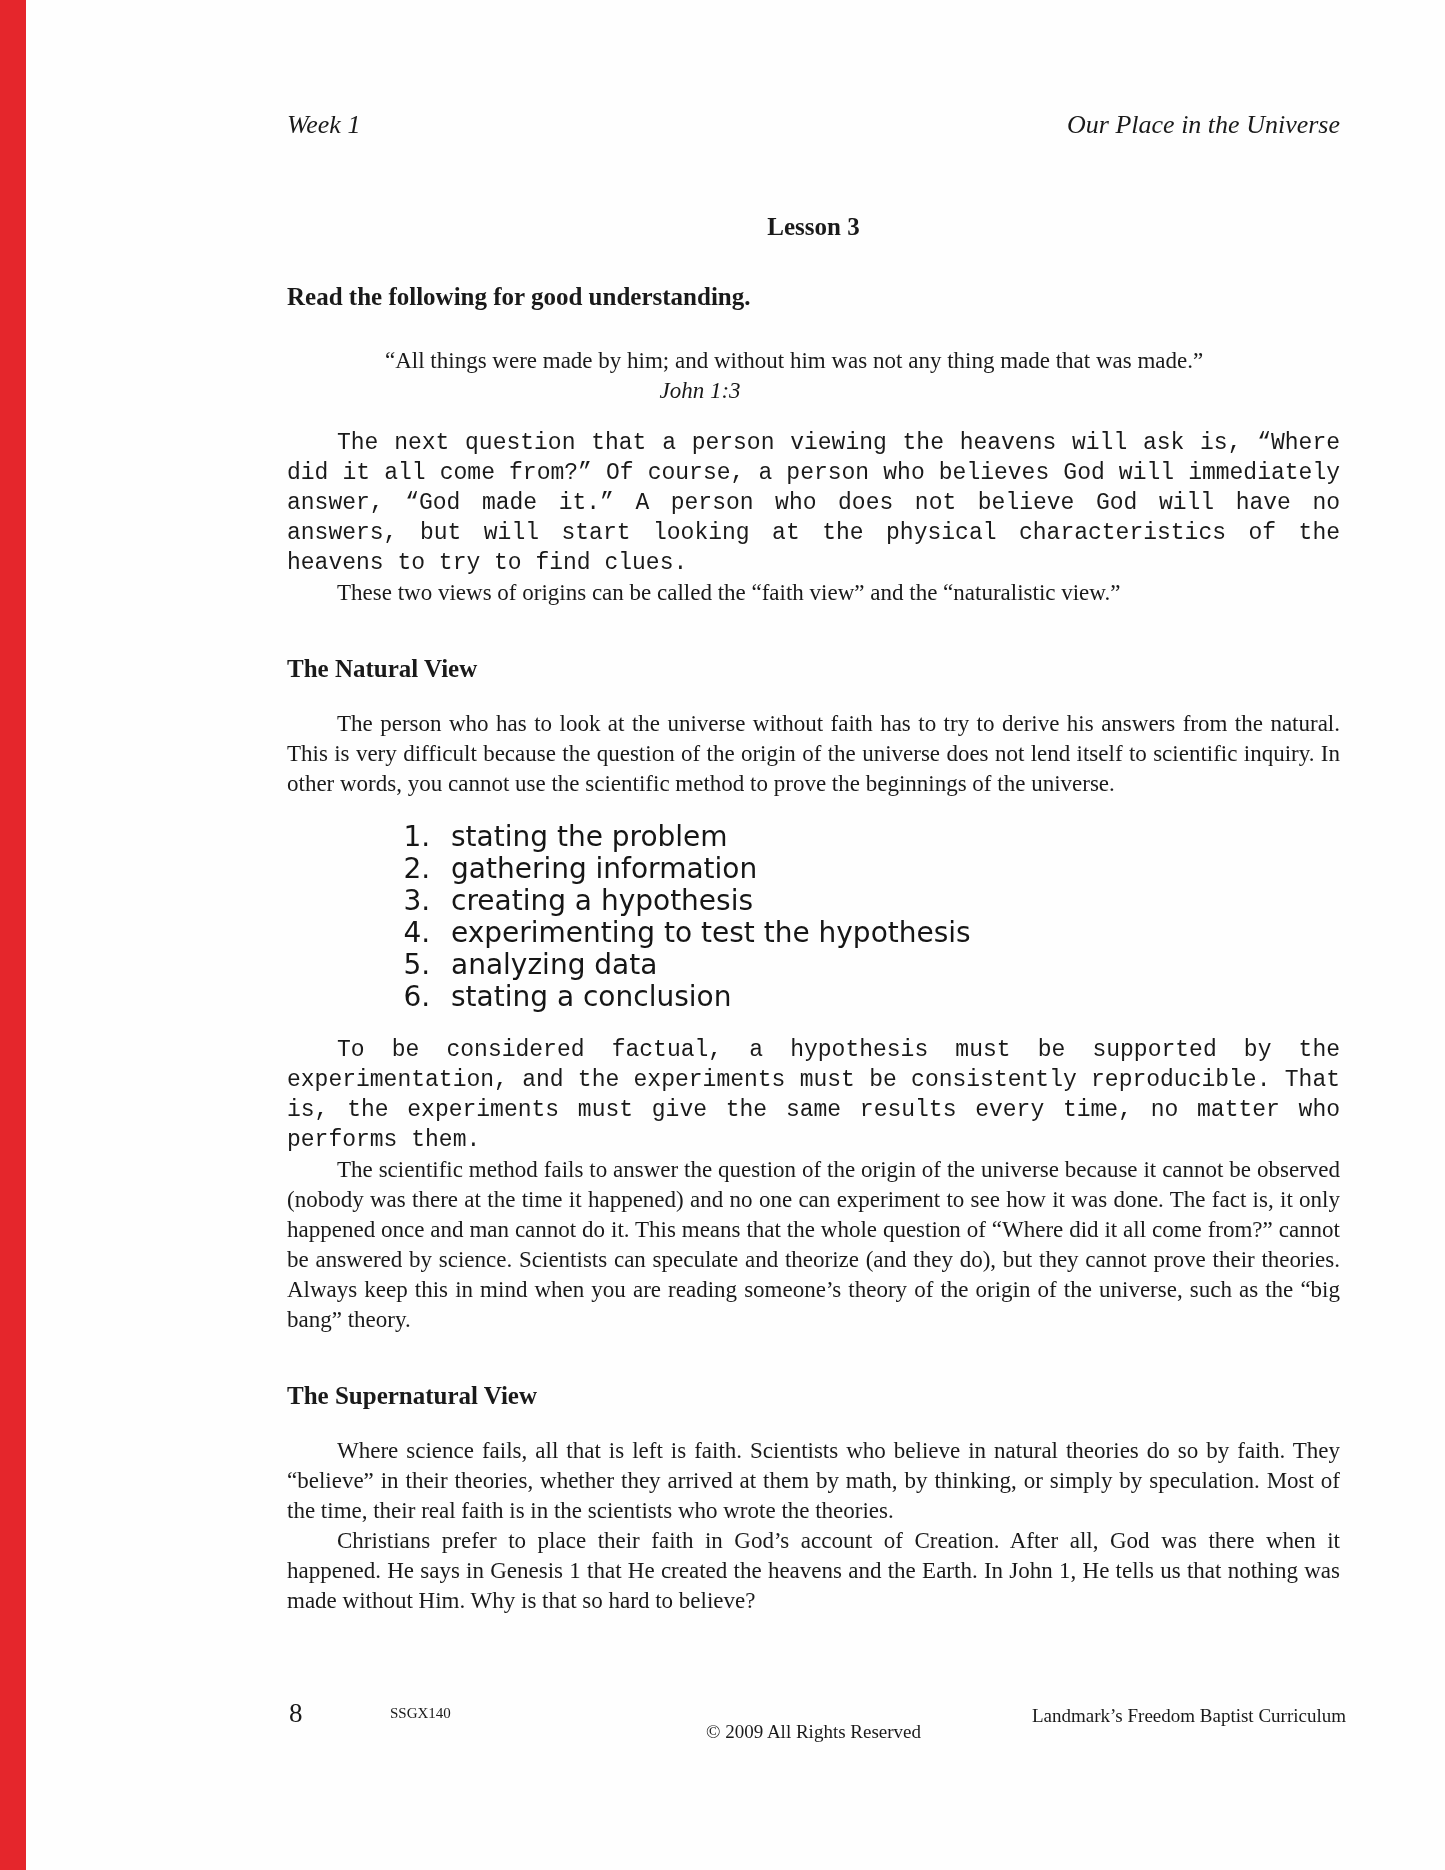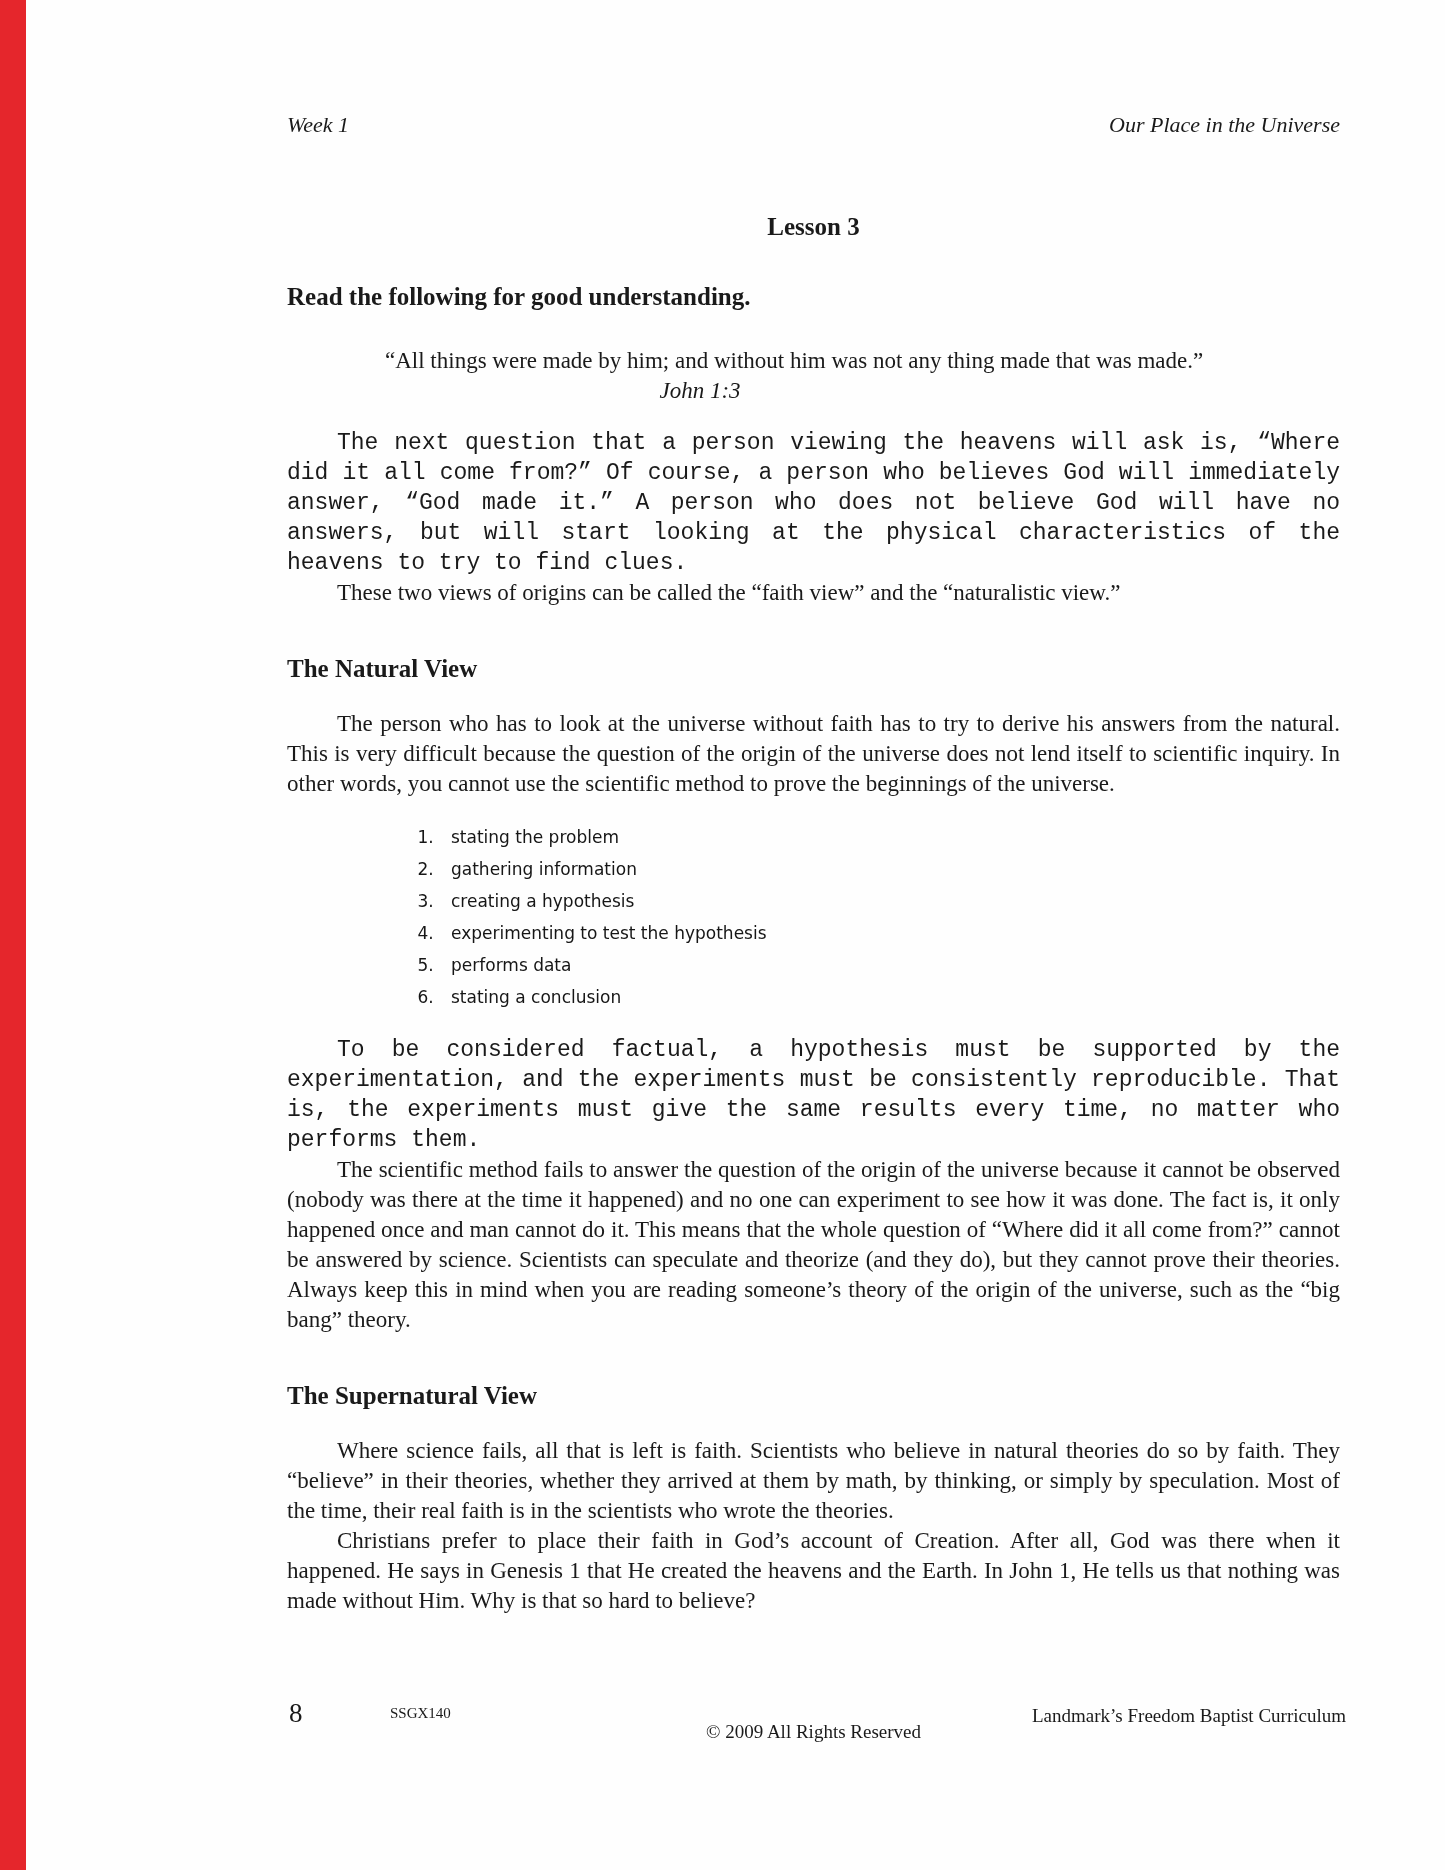--- a/index.html
+++ b/index.html
@@ -22,21 +22,21 @@
     position: absolute;
     left: 287px; top: 0;
     width: 1053px;
     padding-top: 112px;
   }
   .running-header {
     display: flex;
     justify-content: space-between;
     align-items: center;
     font-style: italic;
-    font-size: 22px;
+    font-size: 26px;
     line-height: 26px;
   }
   .lesson-title {
     margin: 74px 0 0 0;
     text-align: center;
     font-size: 25px;
     font-weight: bold;
     line-height: 30px;
   }
   .instruction {
@@ -72,21 +72,21 @@
     margin: 46px 0 0 0;
     font-size: 25px;
     font-weight: bold;
     line-height: 30px;
     font-family: Liberation Serif, serif;
   }
   ol.steps {
     margin: 22px 0 0 0;
     padding-left: 152px;
     font-family: "DejaVu Sans", sans-serif;
-    font-size: 17px;
+    font-size: 28px;
     line-height: 32px;
     color: #161616;
   }
   ol.steps li { padding-left: 12px; }
   .footer {
     position: absolute;
     left: 287px; top: 1698px;
     width: 1053px; height: 34px;
   }
   .footer .pagenum {
@@ -133,21 +133,21 @@
 
     <div class="section">The Natural View</div>
 
     <p class="body indent just mt25">The person who has to look at the universe without faith has to try to derive his answers from the natural. This is very difficult because the question of the origin of the universe does not lend itself to scientific inquiry. In other words, you cannot use the scientific method to prove the beginnings of the universe.</p>
 
     <ol class="steps">
       <li>stating the problem</li>
       <li>gathering information</li>
       <li>creating a hypothesis</li>
       <li>experimenting to test the hypothesis</li>
-      <li>performs data</li>
+      <li>analyzing data</li>
       <li>stating a conclusion</li>
     </ol>
 
     <p class="body indent just mt22">To be considered factual, a hypothesis must be supported by the experimentation, and the experiments must be consistently reproducible. That is, the experiments must give the same results every time, no matter who performs them.</p>
     <p class="body indent just">The scientific method fails to answer the question of the origin of the universe because it cannot be observed (nobody was there at the time it happened) and no one can experiment to see how it was done. The fact is, it only happened once and man cannot do it. This means that the whole question of “Where did it all come from?” cannot be answered by science. Scientists can speculate and theorize (and they do), but they cannot prove their theories. Always keep this in mind when you are reading someone’s theory of the origin of the universe, such as the “big bang” theory.</p>
 
     <div class="section">The Supernatural View</div>
 
     <p class="body indent just mt25">Where science fails, all that is left is faith. Scientists who believe in natural theories do so by faith. They “believe” in their theories, whether they arrived at them by math, by thinking, or simply by speculation. Most of the time, their real faith is in the scientists who wrote the theories.</p>
     <p class="body indent just">Christians prefer to place their faith in God’s account of Creation. After all, God was there when it happened. He says in Genesis 1 that He created the heavens and the Earth. In John 1, He tells us that nothing was made without Him. Why is that so hard to believe?</p>

